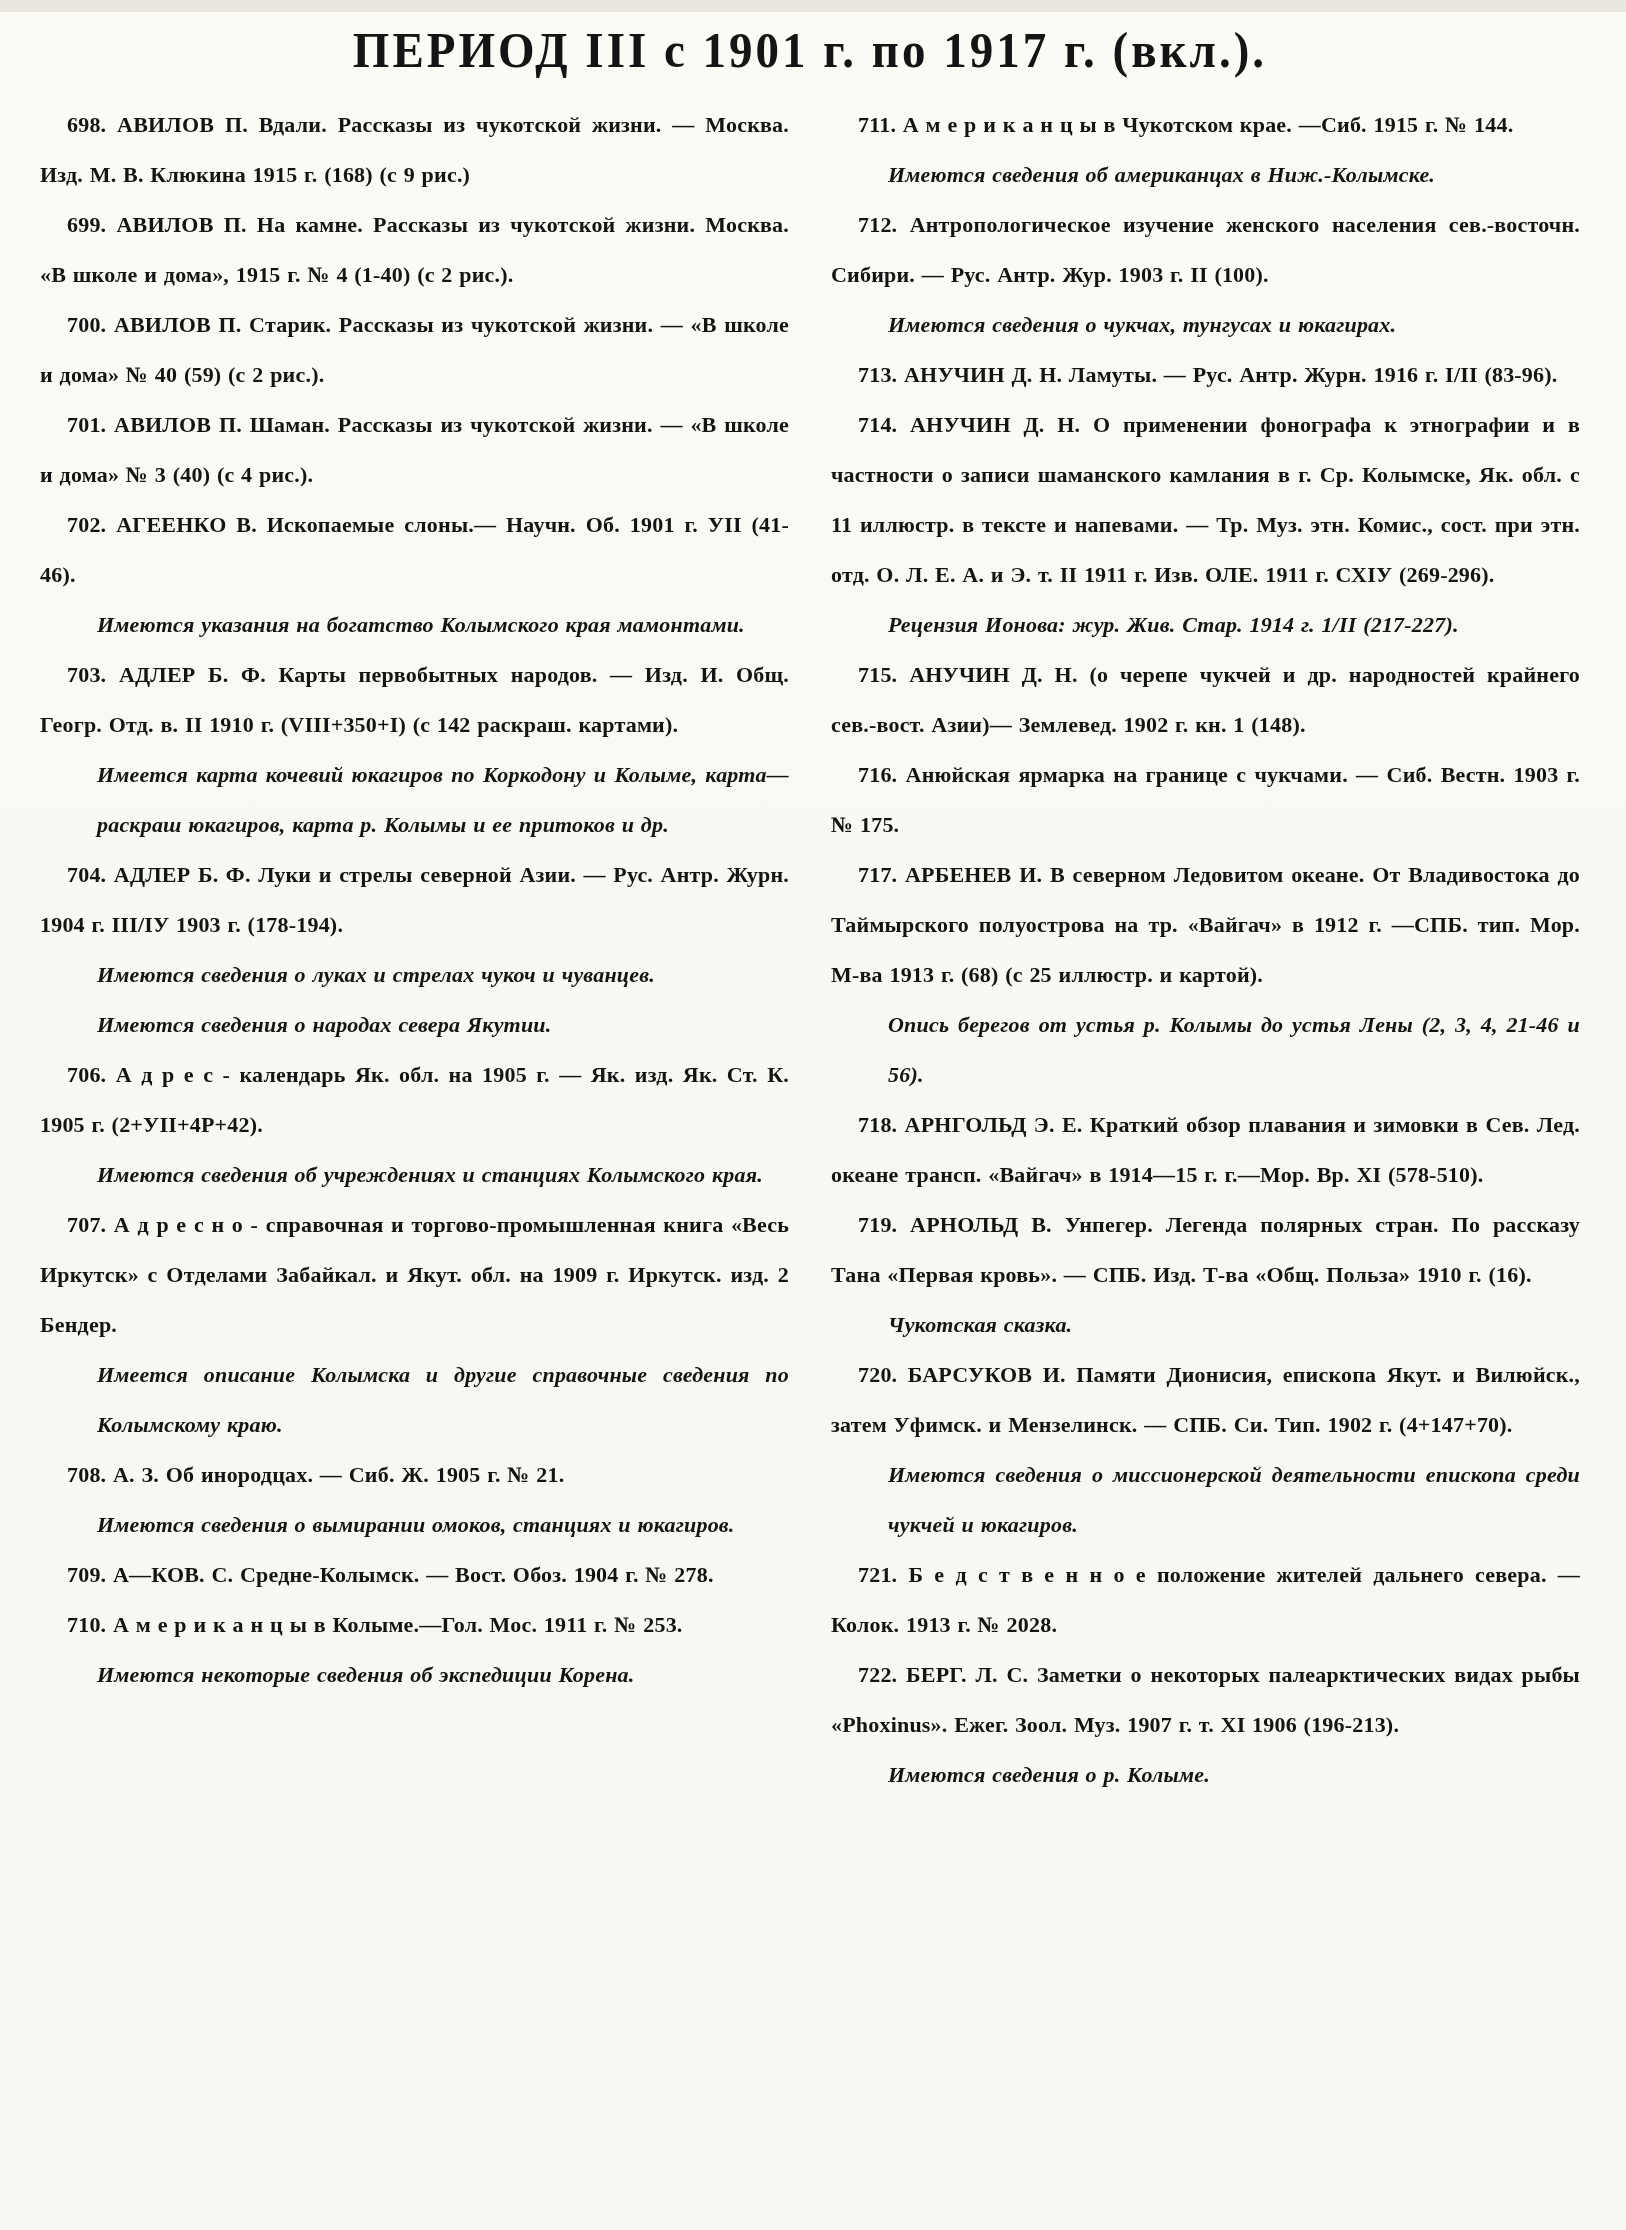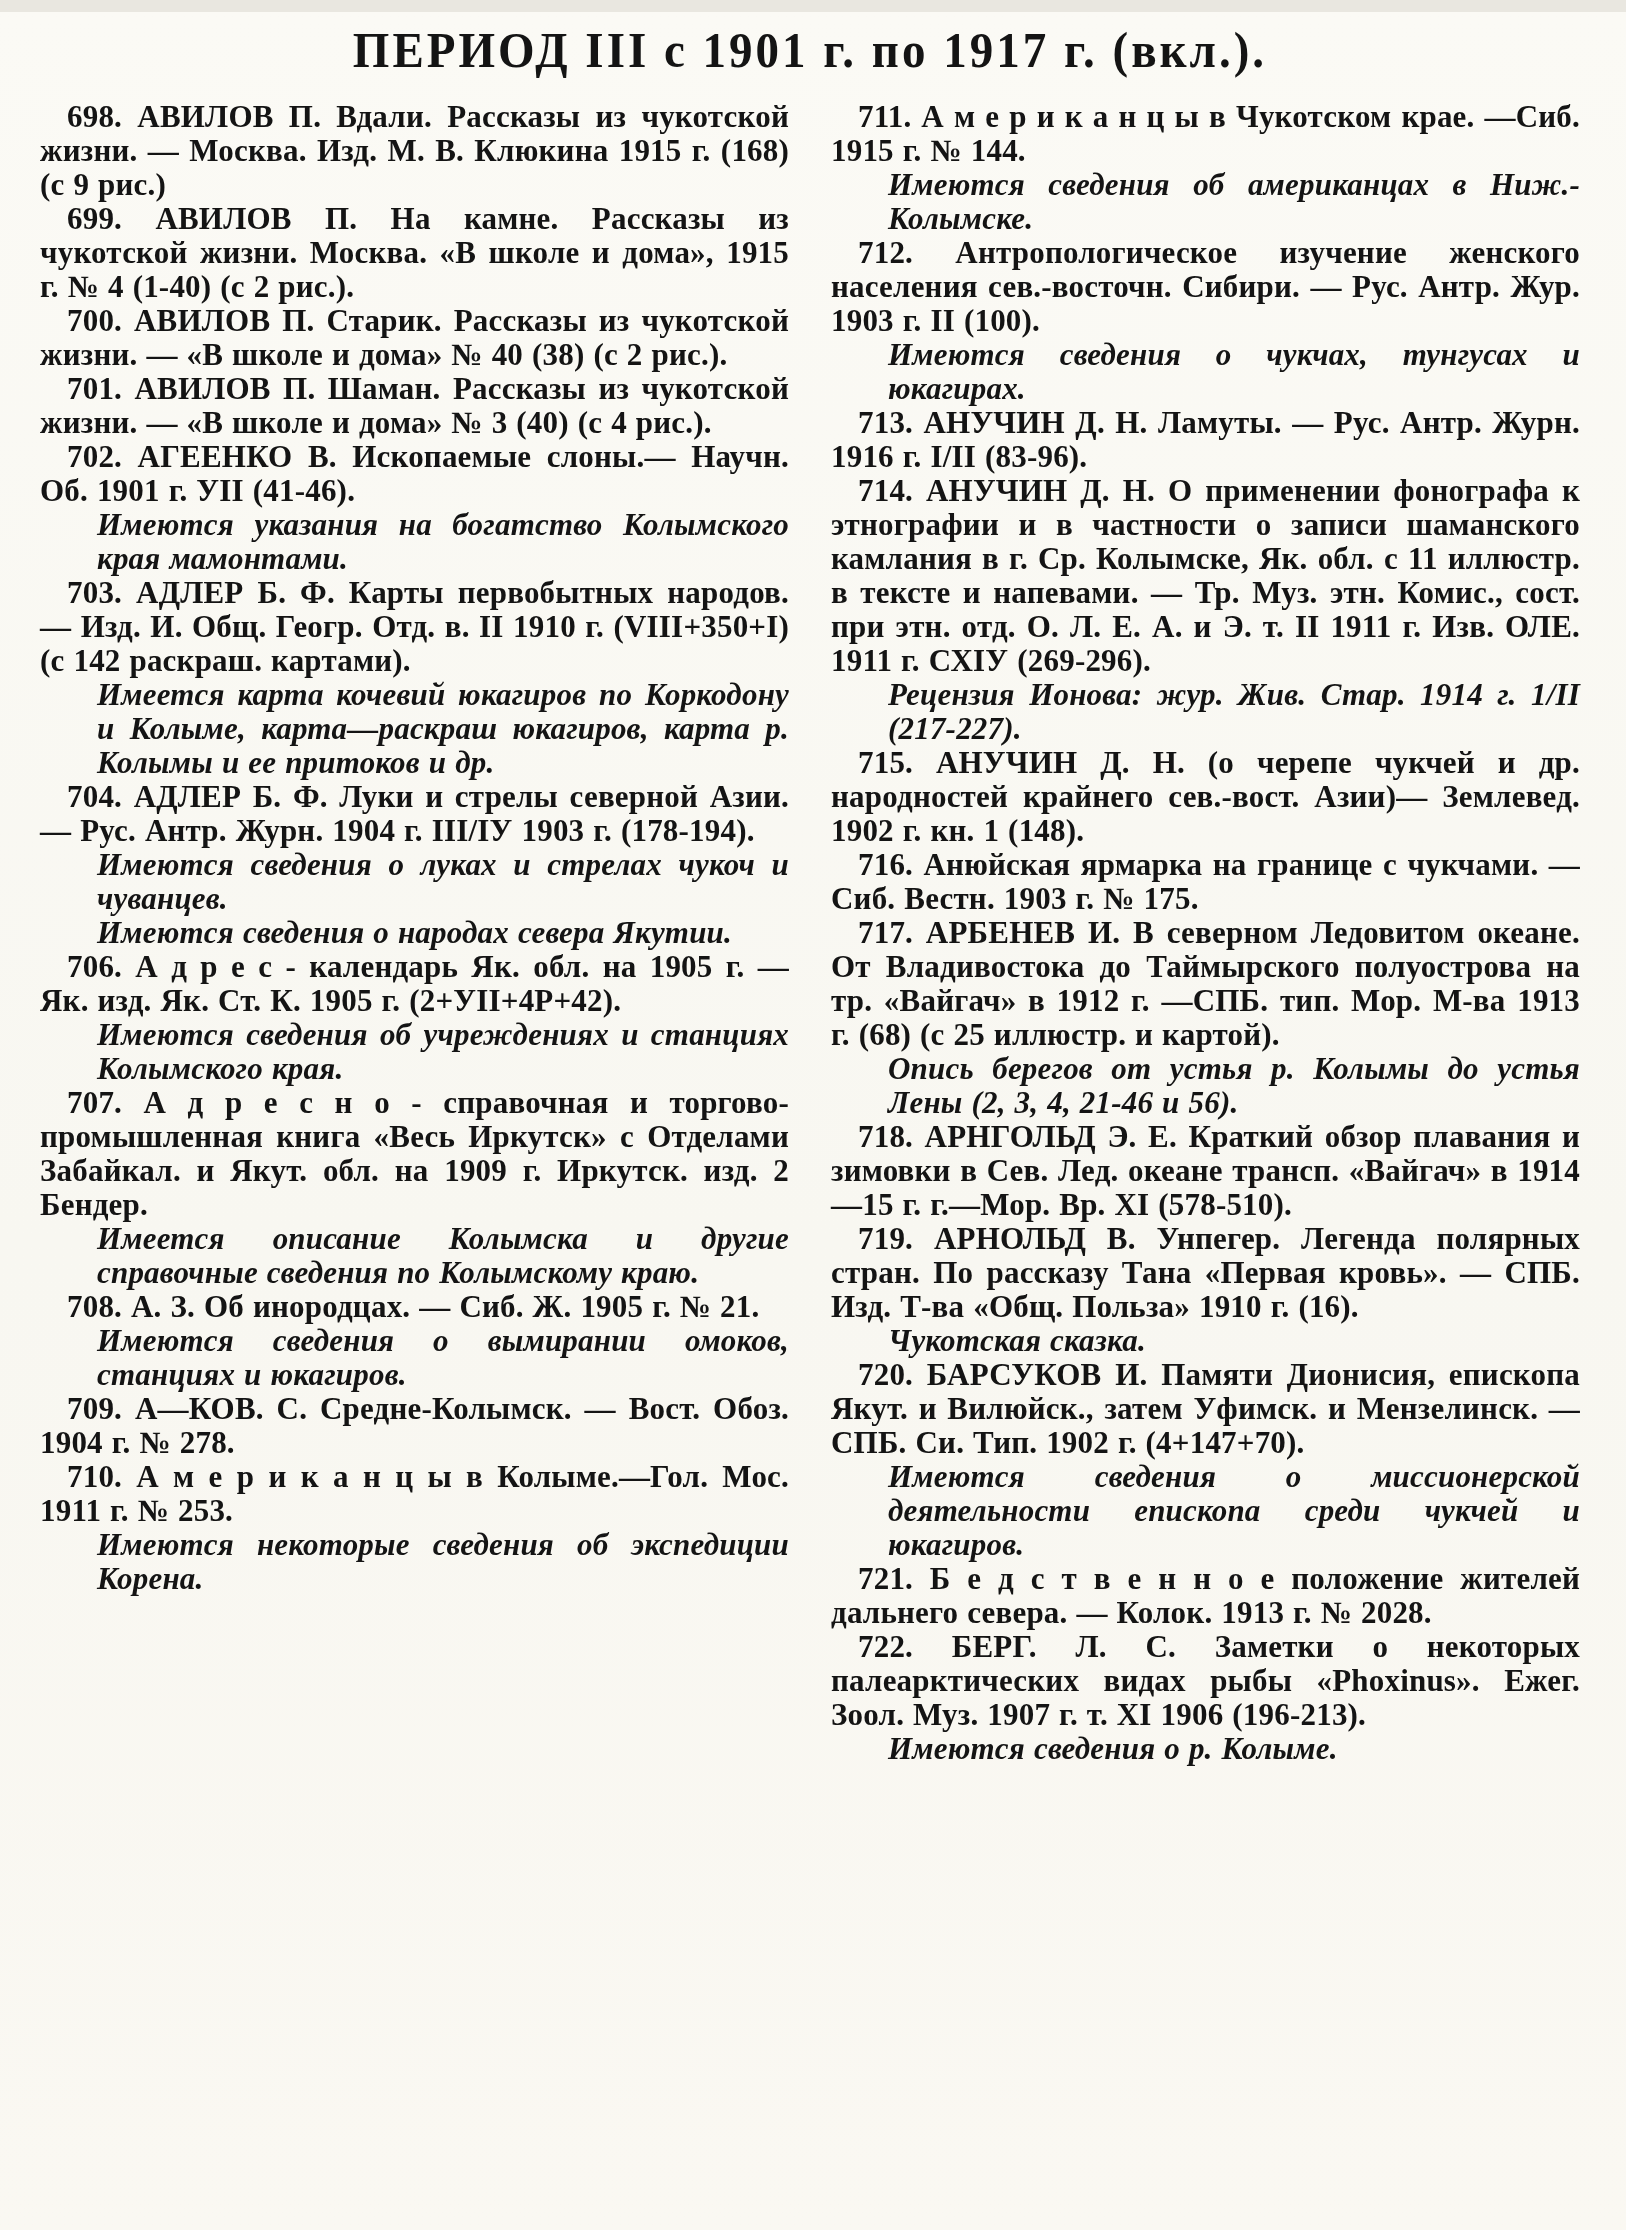--- a/index.html
+++ b/index.html
@@ -32,22 +32,22 @@
   .columns {
     display: flex;
     gap: 42px;
   }
   .col {
     width: 749px;
     flex: 0 0 auto;
   }
   .col p {
     margin: 0;
-    font-size: 31px;
-    line-height: 34px;
+    font-size: 22px;
+    line-height: 50px;
     text-align: justify;
     font-weight: 700;
     letter-spacing: 0.2px;
     word-spacing: 1px;
   }
   .col p.entry {
     text-indent: 27px;
   }
   .col p.note {
     font-style: italic;
@@ -57,21 +57,21 @@
 </style>
 </head>
 <body>
 
 <div class="page">
   <h1 class="title">ПЕРИОД III с 1901 г. по 1917 г. (вкл.).</h1>
   <div class="columns">
     <div class="col">
         <p class="entry">698. АВИЛОВ П. Вдали. Рассказы из чукотской жизни. — Москва. Изд. М. В. Клюкина 1915 г. (168) (с 9 рис.)</p>
         <p class="entry">699. АВИЛОВ П. На камне. Рассказы из чукотской жизни. Москва. «В школе и дома», 1915 г. № 4 (1-40) (с 2 рис.).</p>
-        <p class="entry">700. АВИЛОВ П. Старик. Рассказы из чукотской жизни. — «В школе и дома» № 40 (38) (с 2 рис.).</p>
+        <p class="entry">700. АВИЛОВ П. Старик. Рассказы из чукотской жизни. — «В школе и дома» № 40 (59) (с 2 рис.).</p>
         <p class="entry">701. АВИЛОВ П. Шаман. Рассказы из чукотской жизни. — «В школе и дома» № 3 (40) (с 4 рис.).</p>
         <p class="entry">702. АГЕЕНКО В. Ископаемые слоны.— Научн. Об. 1901 г. УII (41-46).</p>
         <p class="note">Имеются указания на богатство Колымского края мамонтами.</p>
         <p class="entry">703. АДЛЕР Б. Ф. Карты первобытных народов. — Изд. И. Общ. Геогр. Отд. в. II 1910 г. (VIII+350+I) (с 142 раскраш. картами).</p>
         <p class="note">Имеется карта кочевий юкагиров по Коркодону и Колыме, карта—раскраш юкагиров, карта р. Колымы и ее притоков и др.</p>
         <p class="entry">704. АДЛЕР Б. Ф. Луки и стрелы северной Азии. — Рус. Антр. Журн. 1904 г. III/IУ 1903 г. (178-194).</p>
         <p class="note">Имеются сведения о луках и стрелах чукоч и чуванцев.</p>
         <p class="note">Имеются сведения о народах севера Якутии.</p>
         <p class="entry">706. А д р е с - календарь Як. обл. на 1905 г. — Як. изд. Як. Ст. К. 1905 г. (2+УII+4Р+42).</p>
         <p class="note">Имеются сведения об учреждениях и станциях Колымского края.</p>

